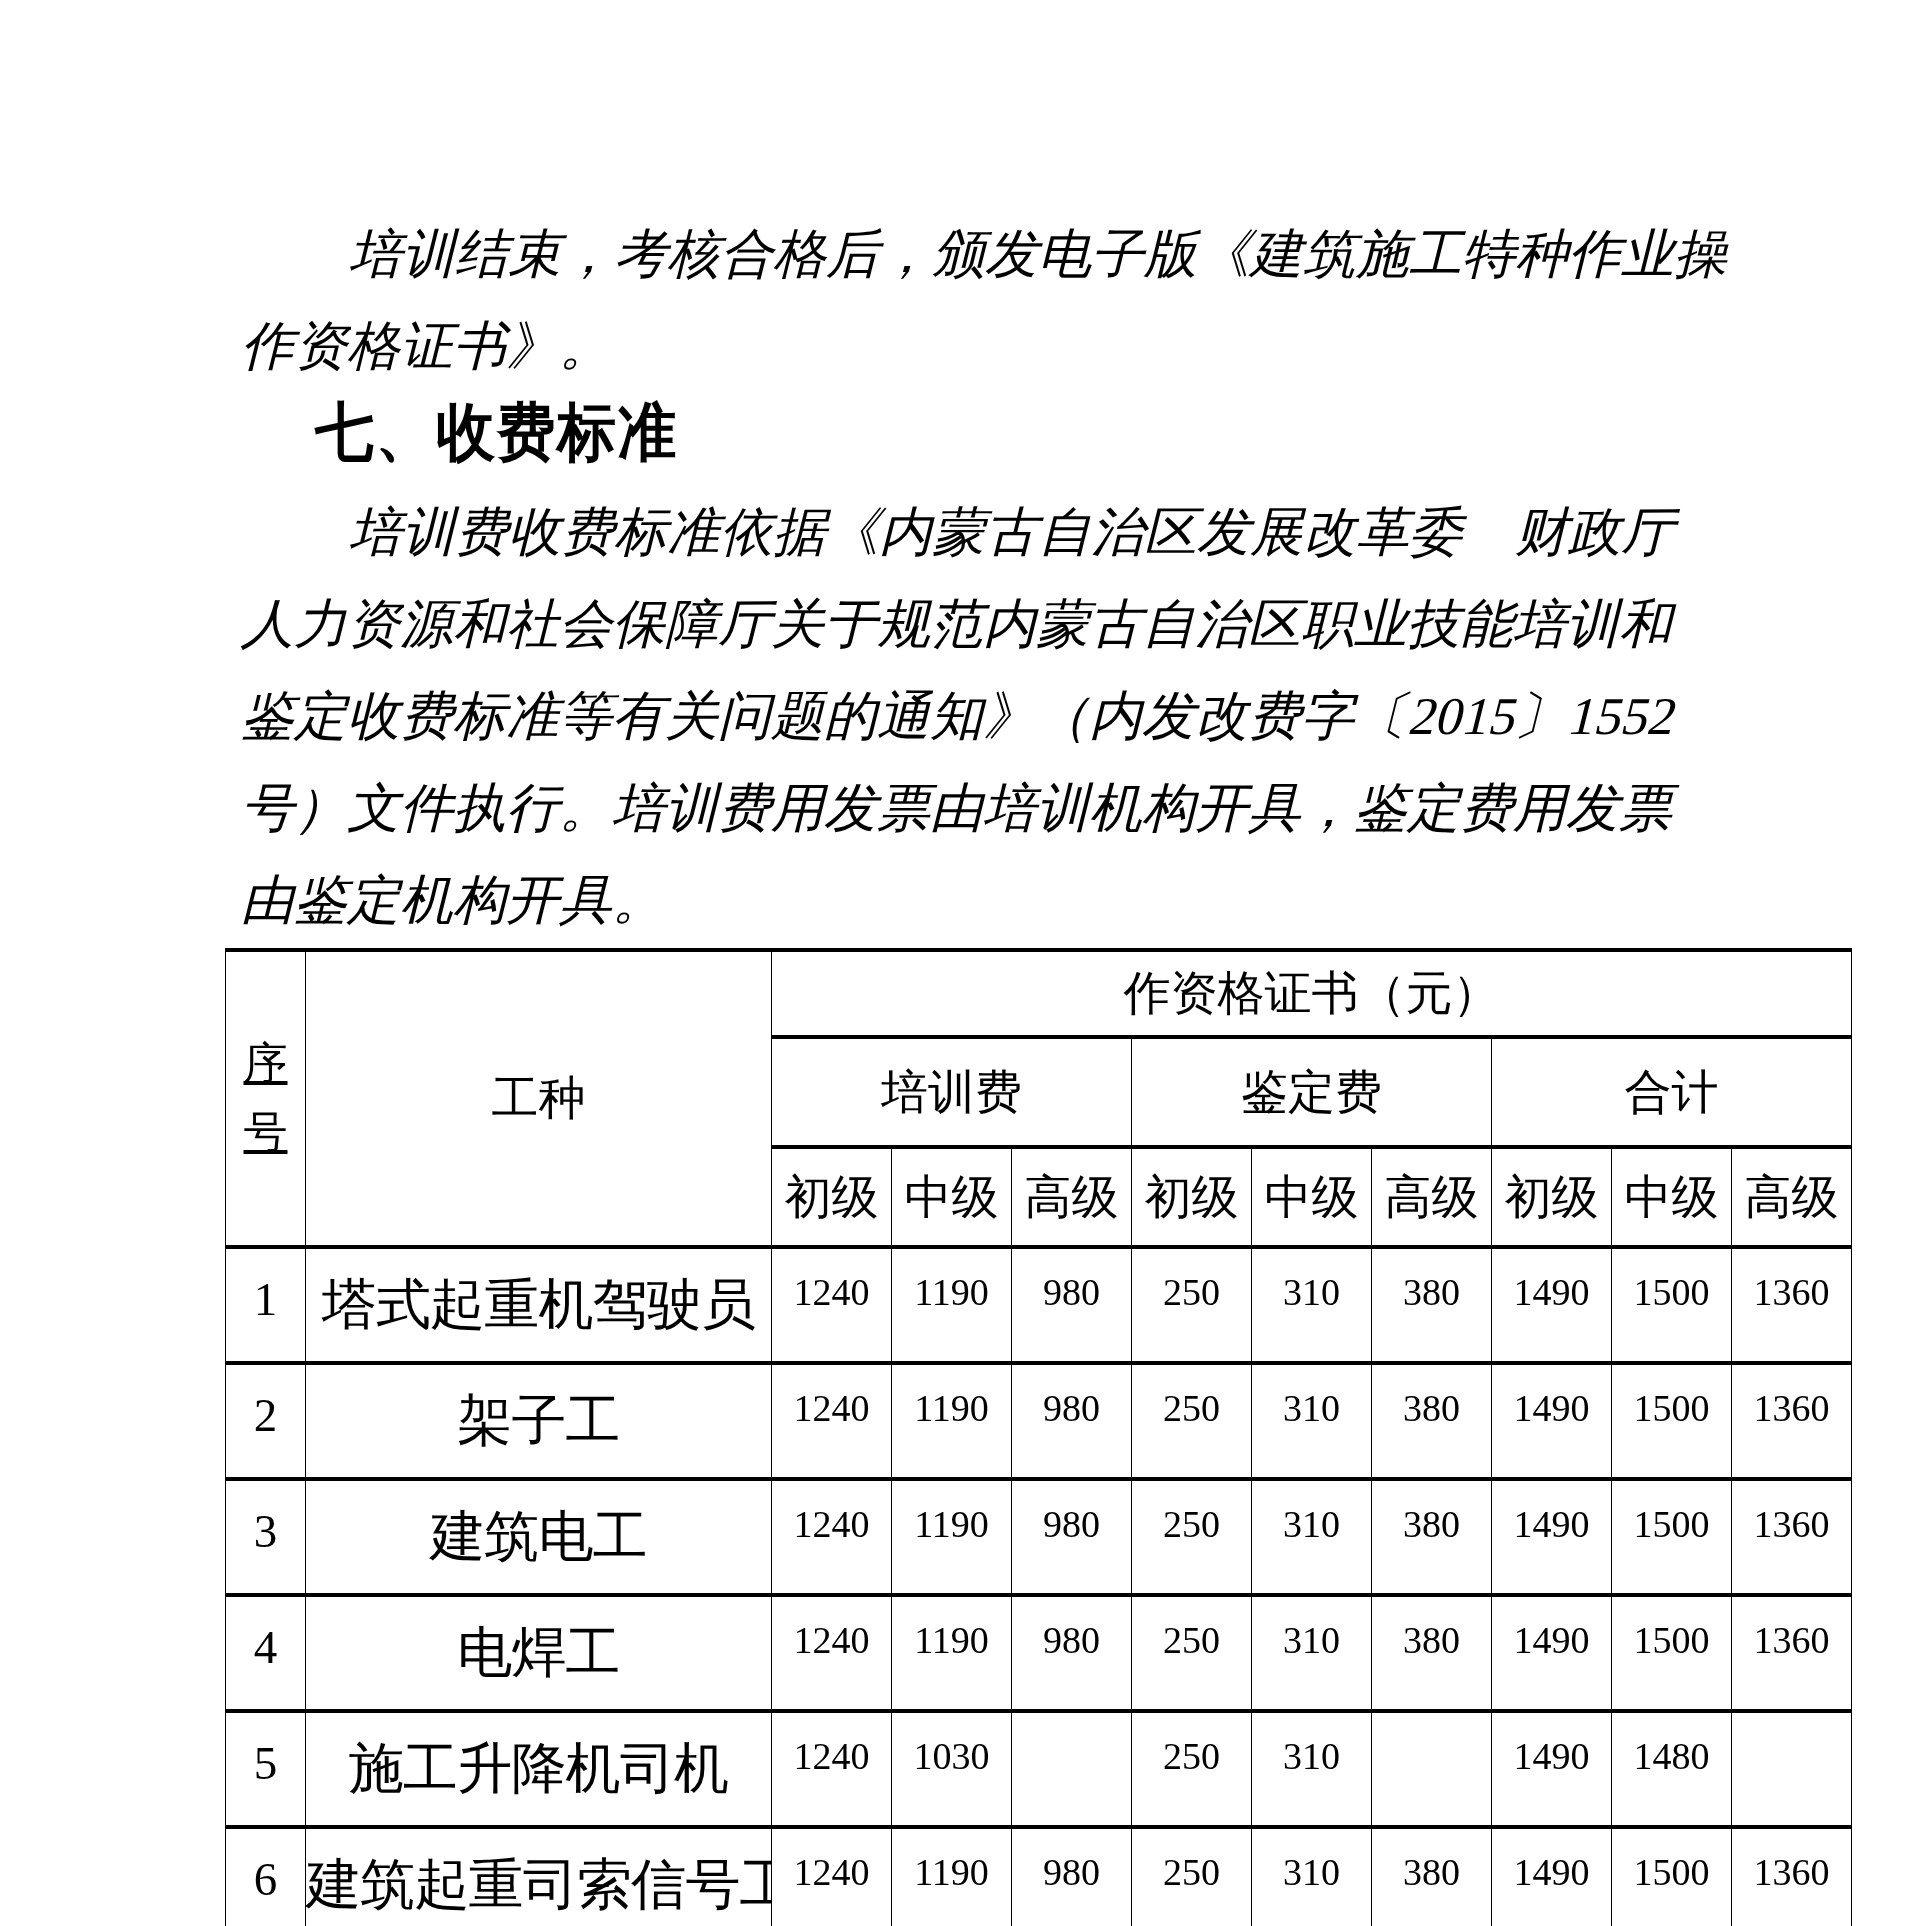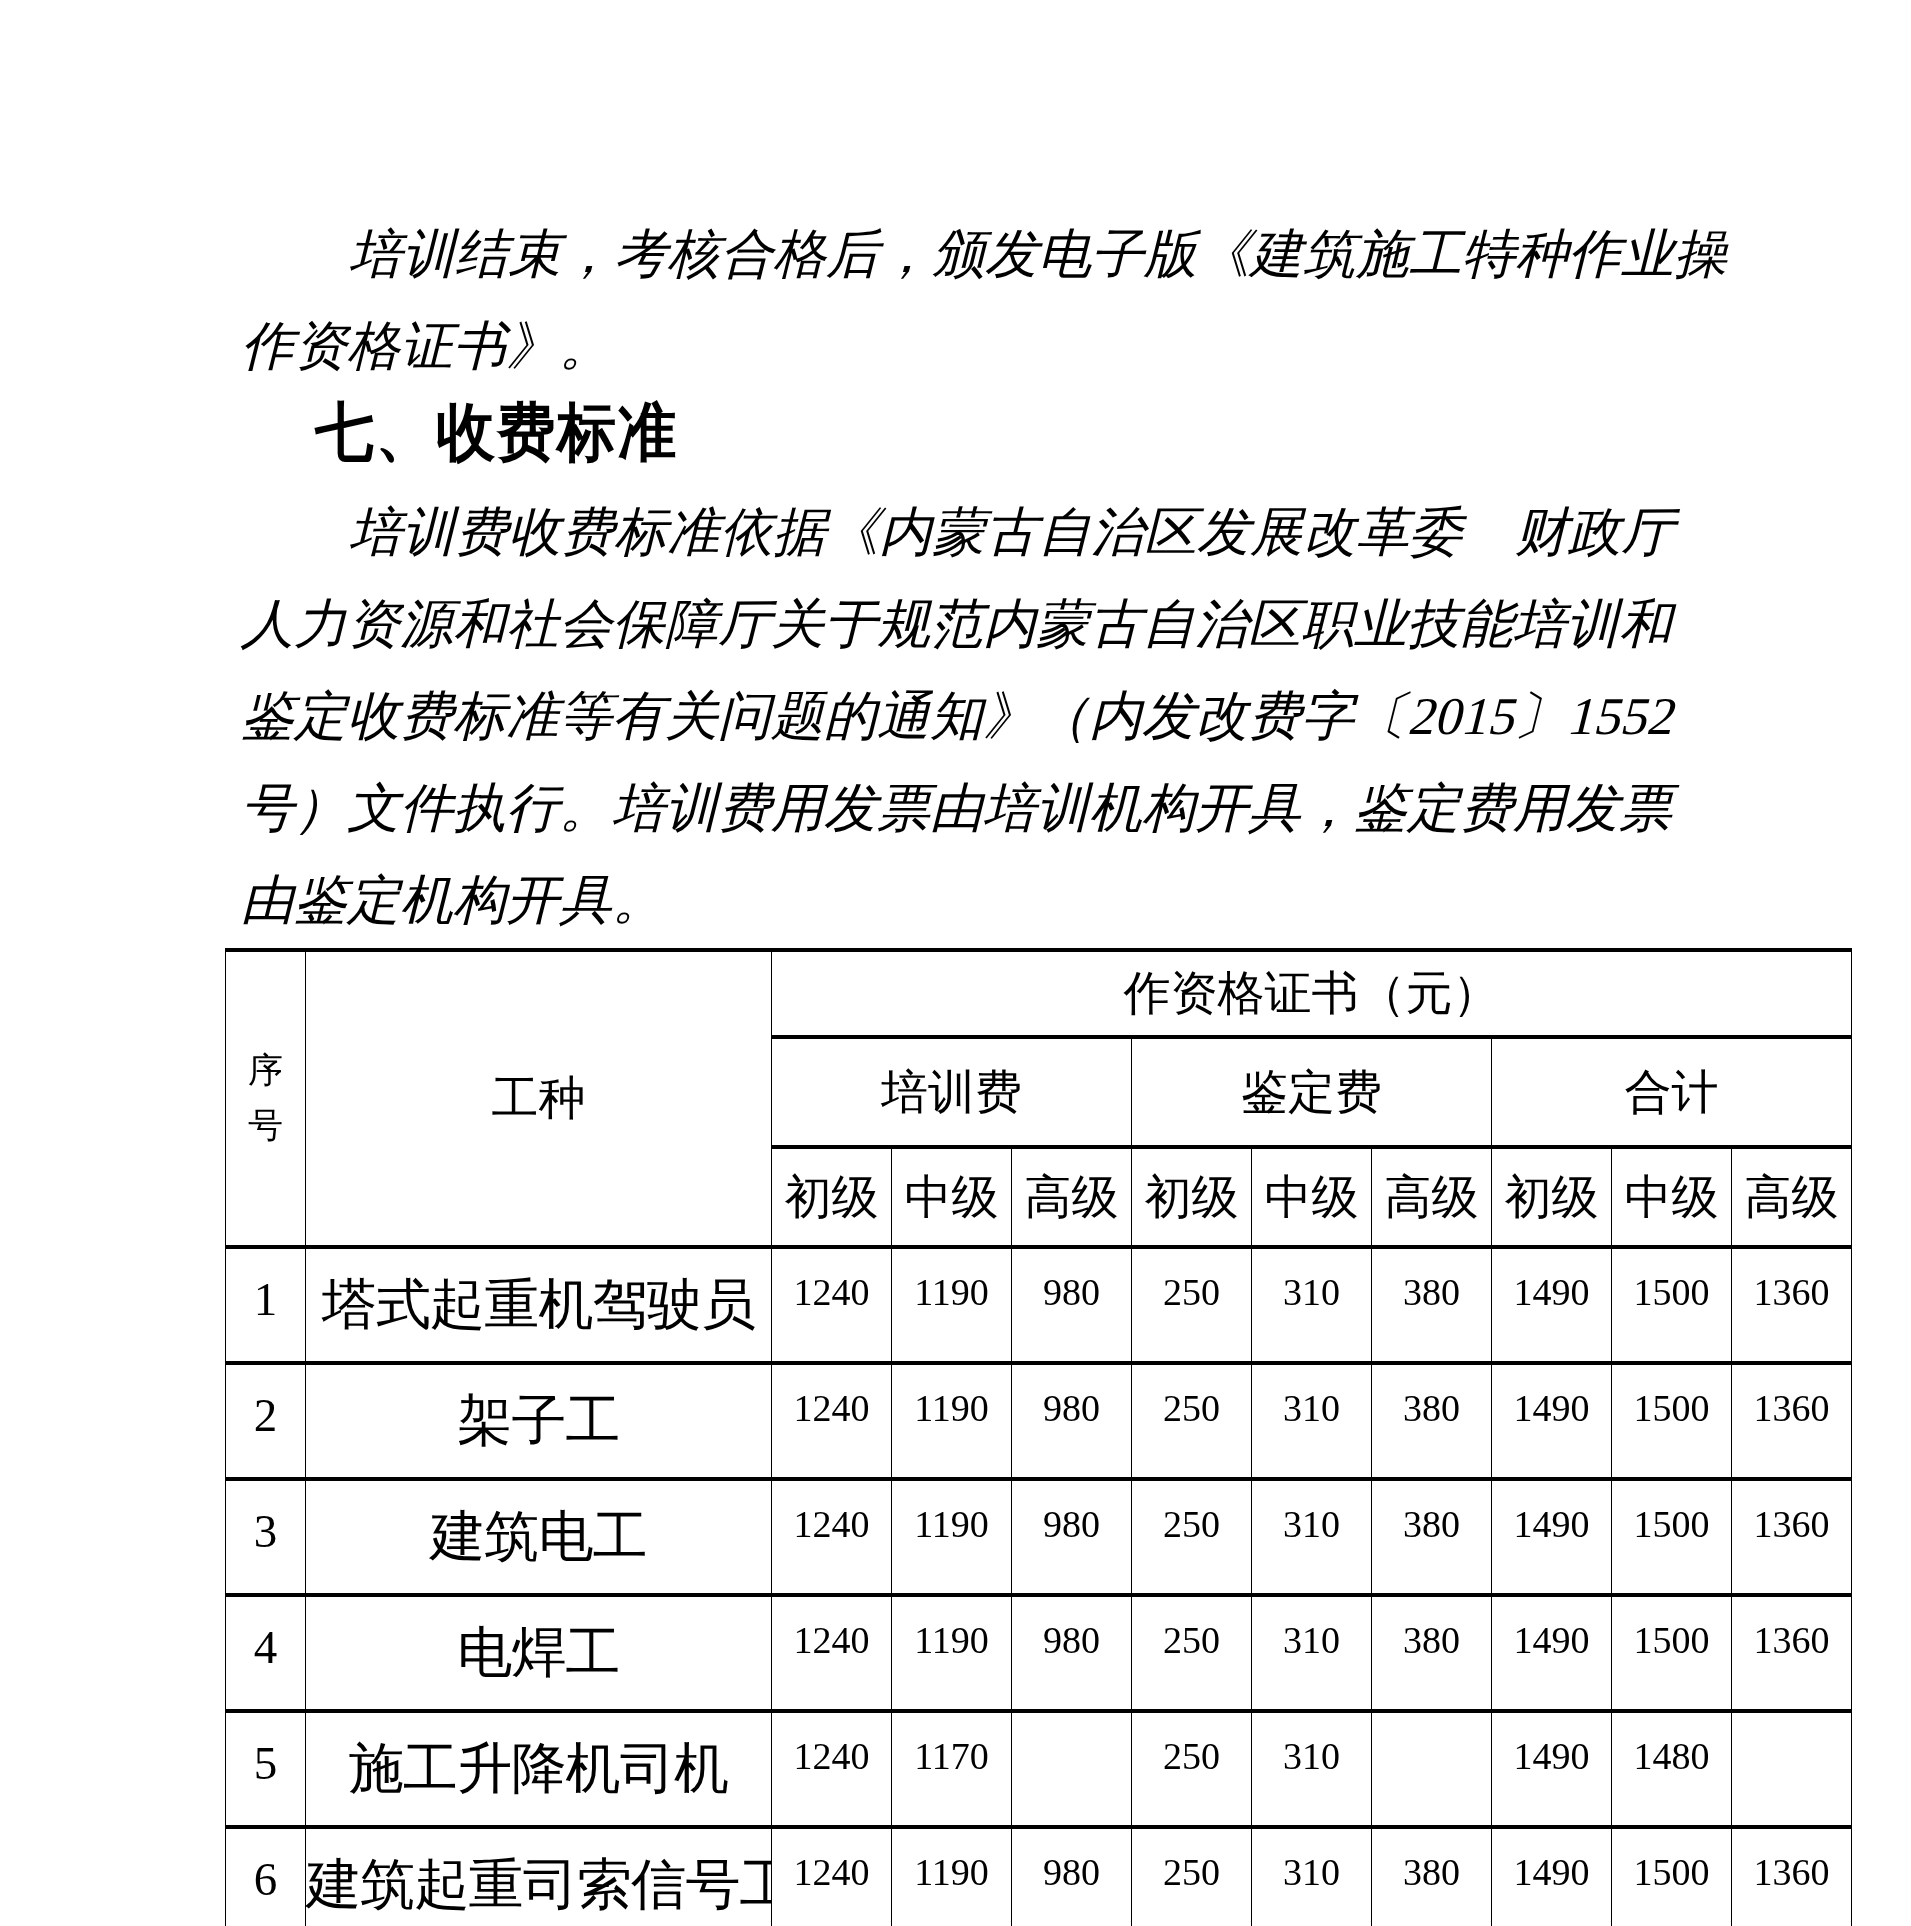--- a/index.html
+++ b/index.html
@@ -29,21 +29,21 @@
   }
   .fee-table td{
     border:1.9px solid #000; border-top-width:4.2px; border-bottom-width:4.2px;
     text-align:center; vertical-align:middle; padding:0;
     font-size:47px; line-height:1.45; overflow:hidden;
   }
   tr.hrow-1 td{ height:83px; }
   tr.hrow-2 td{ height:106px; }
   tr.hrow-3 td{ height:96px;font-family:Liberation Serif, serif; }
   tr.drow td{ height:96px; vertical-align:top; padding-top:16px; }
-  td.seq-head{ word-break:break-all; line-height:1.55; padding:0 11.6px; font-size:35px; }
+  td.seq-head{ word-break:break-all; line-height:1.55; padding:0 11.6px; font-size:44px;text-decoration:underline; }
   td.name-cell{ font-size:55px; letter-spacing:-0.8px; white-space:nowrap; }
   td.seq-cell{ font-size:47px; }
   td.val-cell{ font-size:38px; }
 </style>
 </head>
 <body>
 
 <div class="para" id="paragraph-1">
   <div class="doc-line indent">培训结束，考核合格后，颁发电子版《建筑施工特种作业操</div>
   <div class="doc-line">作资格证书》。</div>
@@ -144,21 +144,21 @@
     <td class="val-cell">310</td>
     <td class="val-cell">380</td>
     <td class="val-cell">1490</td>
     <td class="val-cell">1500</td>
     <td class="val-cell">1360</td>
   </tr>
       <tr class="drow">
     <td class="seq-cell">5</td>
     <td class="name-cell">施工升降机司机</td>
     <td class="val-cell">1240</td>
-    <td class="val-cell">1170</td>
+    <td class="val-cell">1030</td>
     <td class="val-cell"></td>
     <td class="val-cell">250</td>
     <td class="val-cell">310</td>
     <td class="val-cell"></td>
     <td class="val-cell">1490</td>
     <td class="val-cell">1480</td>
     <td class="val-cell"></td>
   </tr>
       <tr class="drow">
     <td class="seq-cell">6</td>

